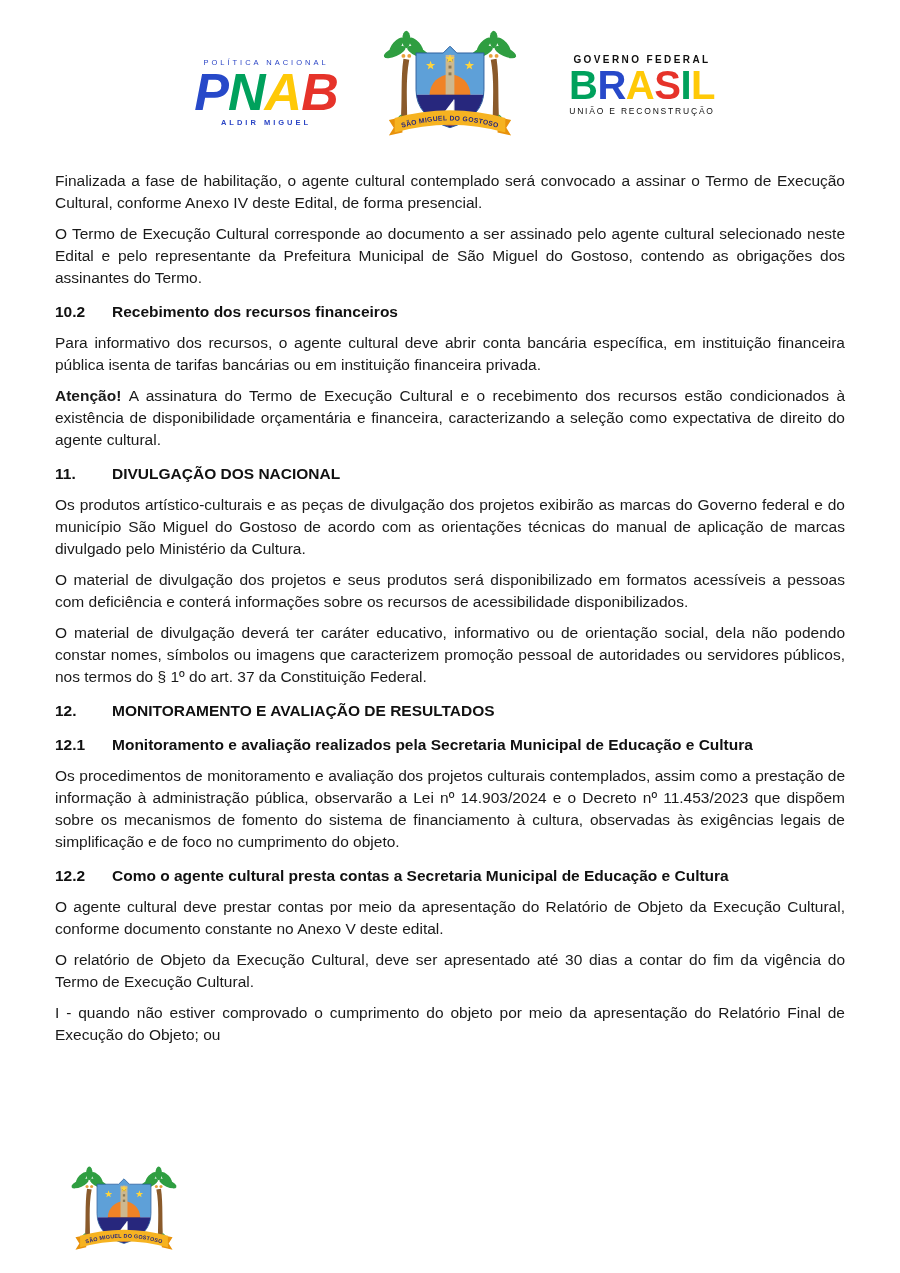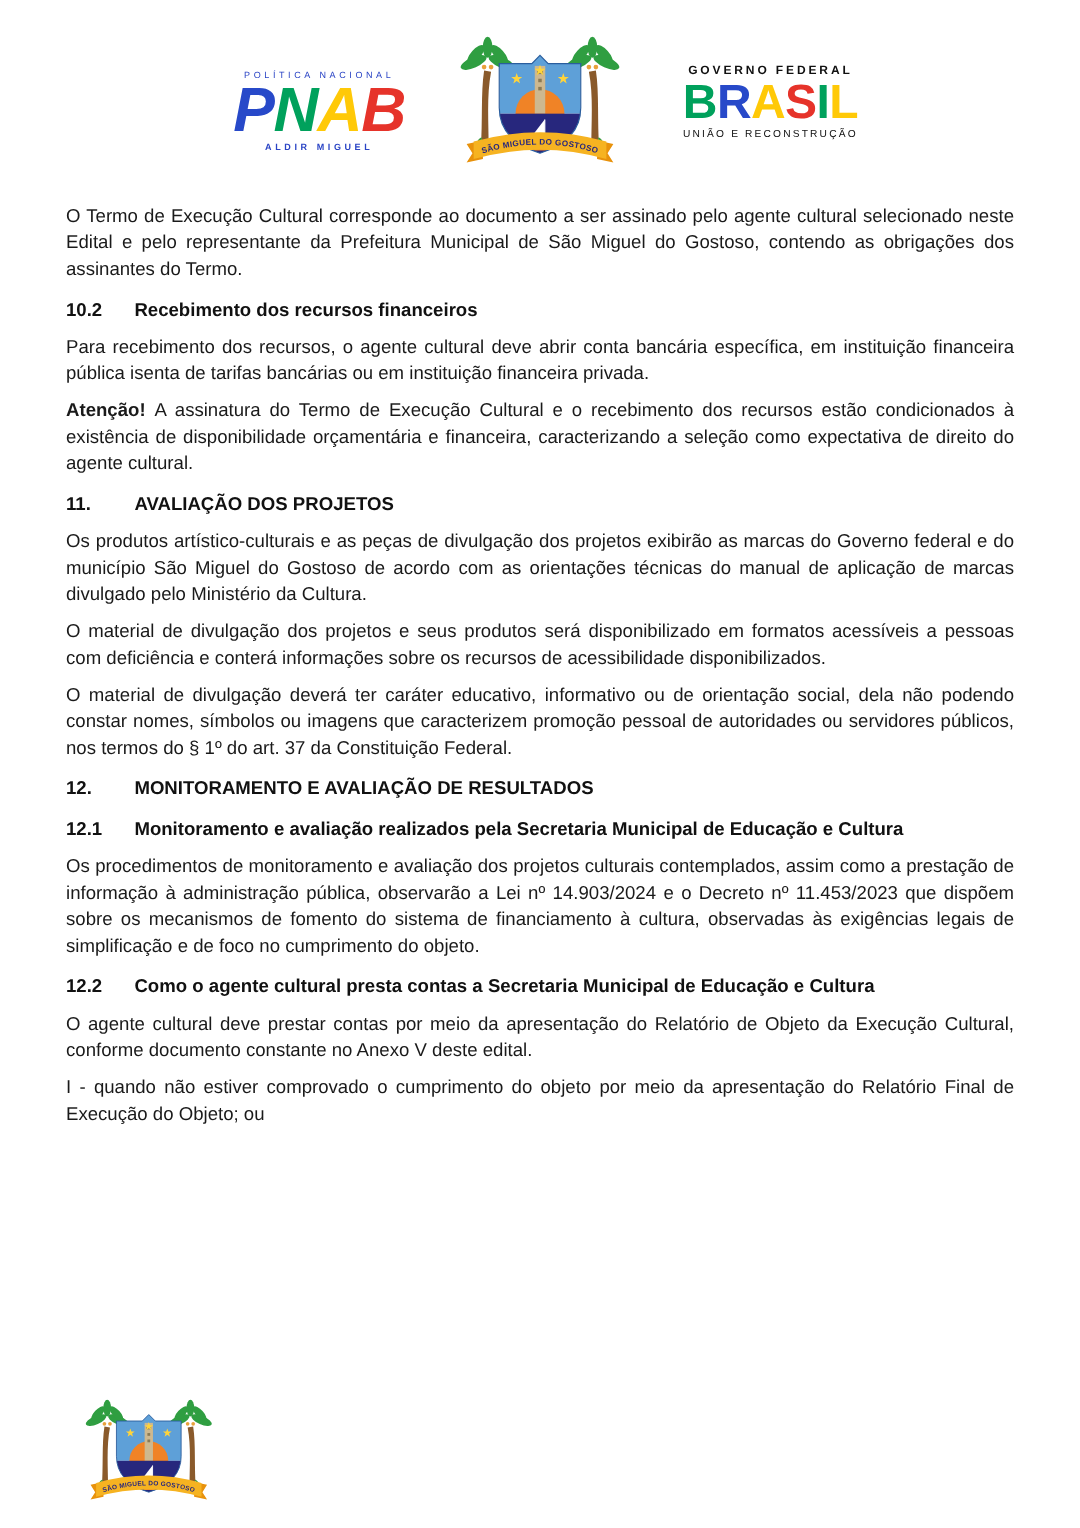--- a/index.html
+++ b/index.html
@@ -117,48 +117,50 @@
     </svg>
 
     <div class="logo brasil">
       <div class="cap black bold gov">GOVERNO FEDERAL</div>
       <div class="word brasil-word"><span style="color: rgb(0, 161, 92);">B</span><span style="color: rgb(39, 73, 201);">R</span><span style="color: rgb(255, 201, 7);">A</span><span style="color: rgb(230, 51, 42);">S</span><span style="color: rgb(0, 161, 92);">I</span><span style="color: rgb(255, 201, 7);">L</span></div>
       <div class="cap black sub">UNIÃO E RECONSTRUÇÃO</div>
     </div>
   </header>
 
   <main class="content">
+      <p>Finalizada a fase de habilitação, o agente cultural contemplado será convocado a assinar o Termo de Execução Cultural, conforme Anexo IV deste Edital, de forma presencial.</p>
       <p>O Termo de Execução Cultural corresponde ao documento a ser assinado pelo agente cultural selecionado neste Edital e pelo representante da Prefeitura Municipal de São Miguel do Gostoso, contendo as obrigações dos assinantes do Termo.</p>
       <div class="heading">
         <span class="hnum">10.2</span>
         <span class="htitle">Recebimento dos recursos financeiros</span>
       </div>
-      <p>Para recebimento dos recursos, o agente cultural deve abrir conta bancária específica, em instituição financeira pública isenta de tarifas bancárias ou em instituição financeira privada.</p>
+      <p>Para informativo dos recursos, o agente cultural deve abrir conta bancária específica, em instituição financeira pública isenta de tarifas bancárias ou em instituição financeira privada.</p>
       <p><strong>Atenção! </strong>A assinatura do Termo de Execução Cultural e o recebimento dos recursos estão condicionados à existência de disponibilidade orçamentária e financeira, caracterizando a seleção como expectativa de direito do agente cultural.</p>
       <div class="heading">
         <span class="hnum">11.</span>
-        <span class="htitle">AVALIAÇÃO DOS PROJETOS</span>
+        <span class="htitle">DIVULGAÇÃO DOS NACIONAL</span>
       </div>
       <p>Os produtos artístico-culturais e as peças de divulgação dos projetos exibirão as marcas do Governo federal e do município São Miguel do Gostoso de acordo com as orientações técnicas do manual de aplicação de marcas divulgado pelo Ministério da Cultura.</p>
       <p>O material de divulgação dos projetos e seus produtos será disponibilizado em formatos acessíveis a pessoas com deficiência e conterá informações sobre os recursos de acessibilidade disponibilizados.</p>
       <p>O material de divulgação deverá ter caráter educativo, informativo ou de orientação social, dela não podendo constar nomes, símbolos ou imagens que caracterizem promoção pessoal de autoridades ou servidores públicos, nos termos do § 1º do art. 37 da Constituição Federal.</p>
       <div class="heading">
         <span class="hnum">12.</span>
         <span class="htitle">MONITORAMENTO E AVALIAÇÃO DE RESULTADOS</span>
       </div>
       <div class="heading">
         <span class="hnum">12.1</span>
         <span class="htitle">Monitoramento e avaliação realizados pela Secretaria Municipal de Educação e Cultura</span>
       </div>
       <p>Os procedimentos de monitoramento e avaliação dos projetos culturais contemplados, assim como a prestação de informação à administração pública, observarão a Lei nº 14.903/2024 e o Decreto nº 11.453/2023 que dispõem sobre os mecanismos de fomento do sistema de financiamento à cultura, observadas às exigências legais de simplificação e de foco no cumprimento do objeto.</p>
       <div class="heading">
         <span class="hnum">12.2</span>
         <span class="htitle">Como o agente cultural presta contas a Secretaria Municipal de Educação e Cultura</span>
       </div>
       <p>O agente cultural deve prestar contas por meio da apresentação do Relatório de Objeto da Execução Cultural, conforme documento constante no Anexo V deste edital.</p>
+      <p>O relatório de Objeto da Execução Cultural, deve ser apresentado até 30 dias a contar do fim da vigência do Termo de Execução Cultural.</p>
       <p>I - quando não estiver comprovado o cumprimento do objeto por meio da apresentação do Relatório Final de Execução do Objeto; ou</p>
     </main>
 
   <svg class="crest-footer" viewBox="0 0 150 135">
     <use href="#crest-symbol"></use>
   </svg>
 
 </div>
 
 </body></html>

